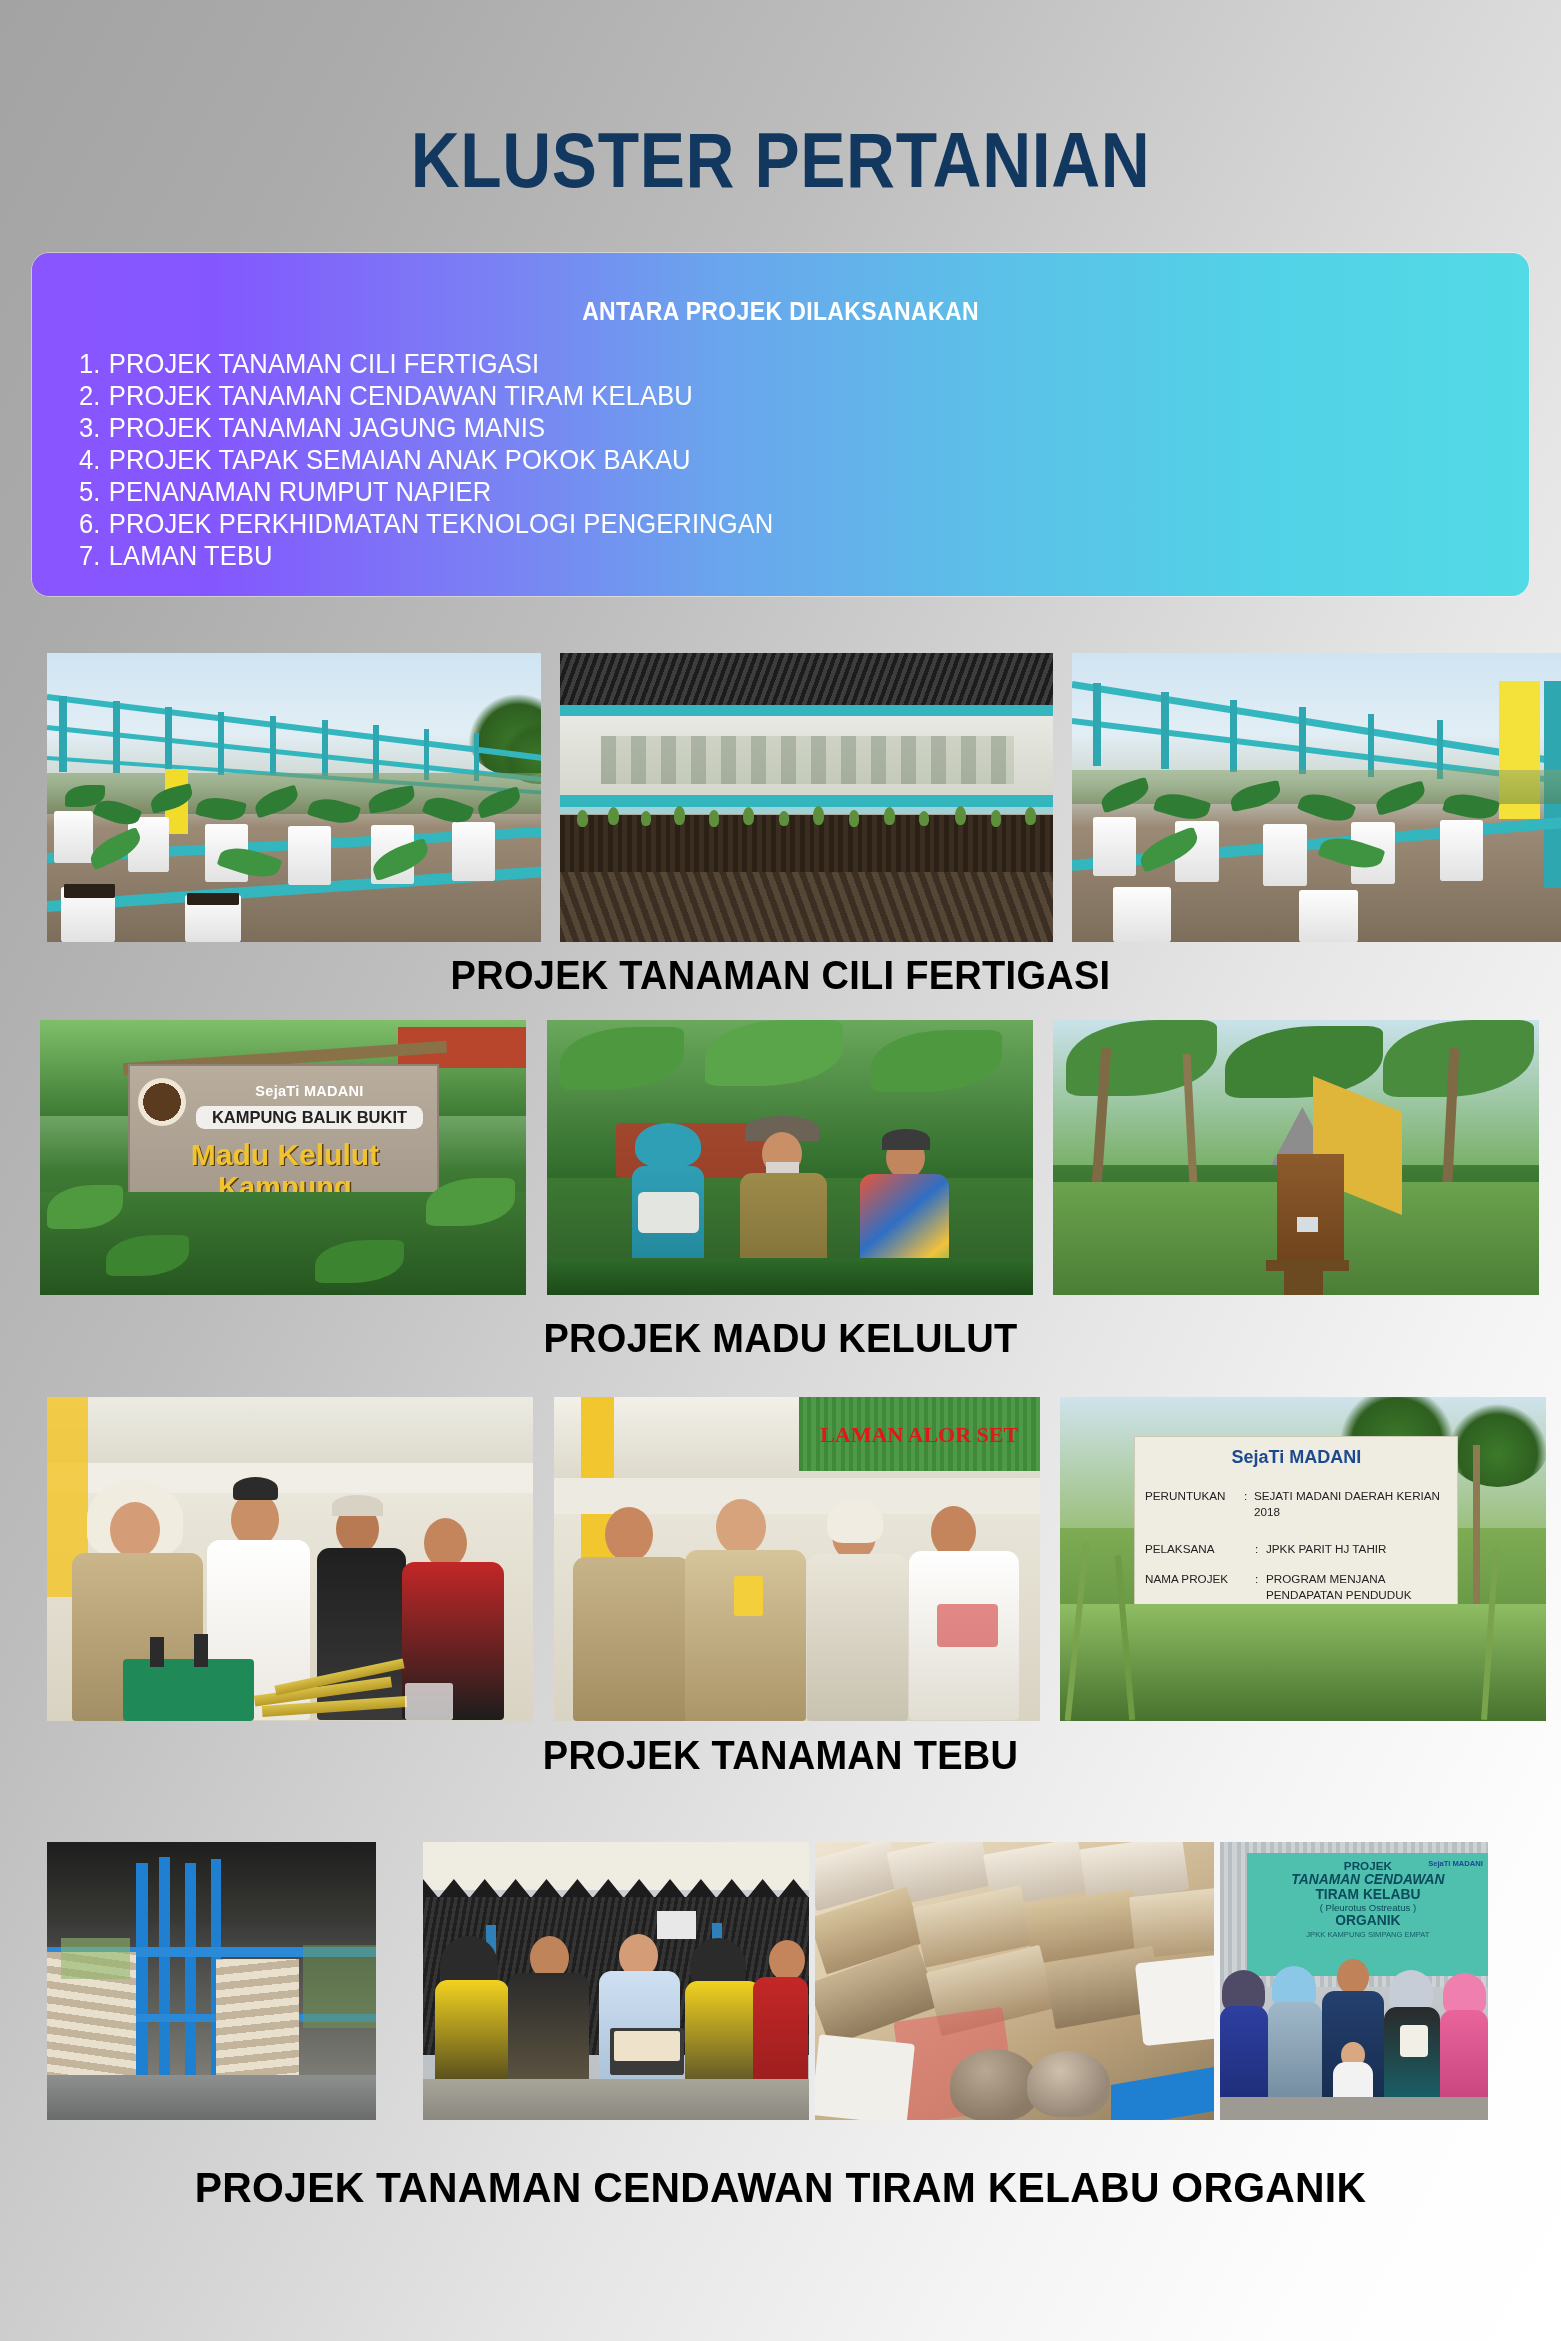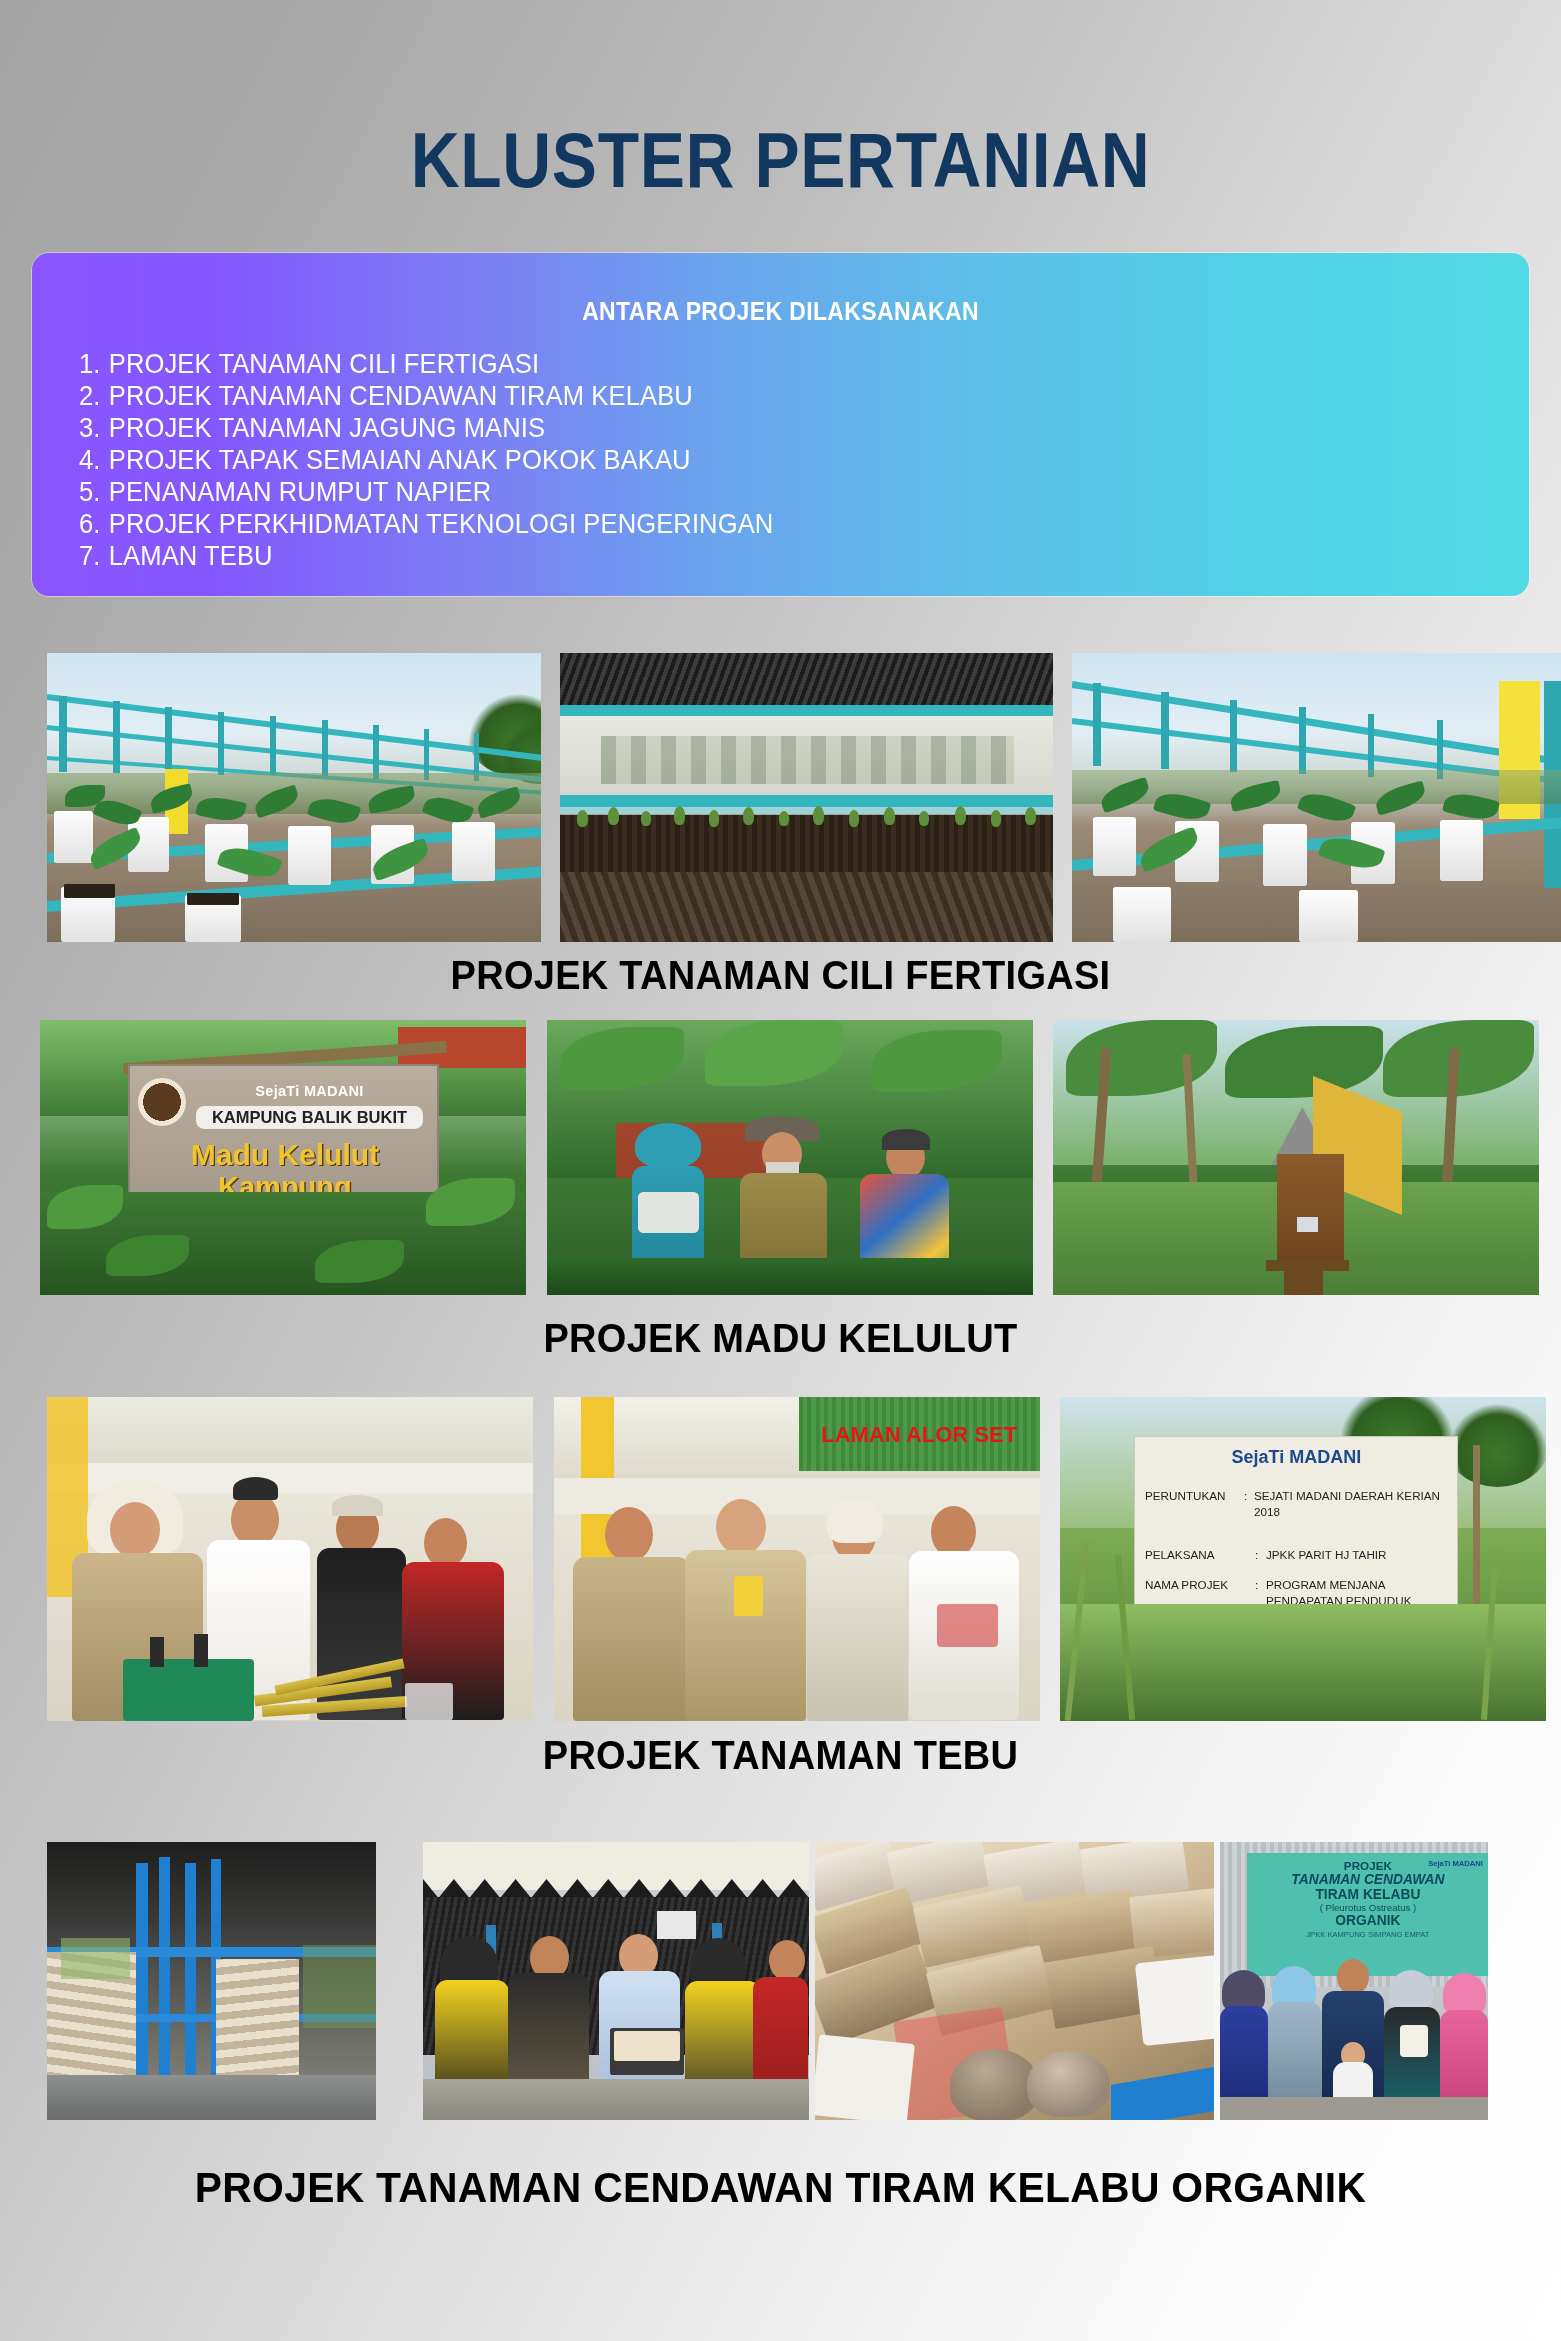--- a/index.html
+++ b/index.html
@@ -301,21 +301,21 @@
     <div class="obj" style="left:103px;top:240px;width:13.8px;height:30px;background:#2b2b2b;"></div>
     <div class="obj" style="left:147px;top:237px;width:13.8px;height:33px;background:#2b2b2b;"></div>
     <div class="obj cane" style="left:207px;top:289px;width:138px;height:11px;transform:rotate(-8deg);"></div>
     <div class="obj cane" style="left:215px;top:304px;width:145px;height:11px;transform:rotate(-4deg);"></div>
     <div class="obj cane" style="left:227px;top:275px;width:131px;height:9.6px;transform:rotate(-12deg);"></div>
     <div class="obj" style="left:358px;top:286px;width:48px;height:37px;background:rgba(255,255,255,.7);border-radius:2.8px;"></div>
   </div>
 
   <div class="ph tent" style="width:486px;height:324px;">
     <div class="obj" style="left:0;top:0;width:486px;height:83px;background:linear-gradient(#f2f0e8,#ddd9cb);"></div>
-    <div class="obj banner" style="left:245px;top:0;width:241px;height:74px;display:flex;flex-direction:column;align-items:center;justify-content:center;font-size:22px;line-height:25px;font-family:Liberation Sans, sans-serif;background:repeating-linear-gradient(90deg,#3f8a3a 0 4.1px,#4f9a48 4.1px 8.3px);">LAMAN ALOR SET</div>
+    <div class="obj banner" style="left:245px;top:0;width:241px;height:74px;display:flex;flex-direction:column;align-items:center;justify-content:center;font-size:22px;line-height:25px;font-family:Liberation Serif, serif;background:repeating-linear-gradient(90deg,#3f8a3a 0 4.1px,#4f9a48 4.1px 8.3px);">LAMAN ALOR SET</div>
     <div class="obj" style="left:27.5px;top:0;width:33px;height:227px;background:#f2c62e;"></div>
     <div class="obj" style="left:0;top:81px;width:486px;height:36px;background:#edeae1;"></div>
     <div class="obj head" style="left:51px;top:110px;width:48px;height:55px;background:#c8875e;"></div>
     <div class="obj person" style="left:19px;top:160px;width:117px;height:164px;background:linear-gradient(#c8b489,#a28d61);"></div>
     <div class="obj head" style="left:162px;top:102px;width:50px;height:56px;background:#d6a37c;"></div>
     <div class="obj person" style="left:131px;top:153px;width:121px;height:171px;background:linear-gradient(#d6c49b,#ab9669);"></div>
     <div class="obj" style="left:180px;top:179px;width:29px;height:40px;background:#f3cf3c;border-radius:2.8px;"></div>
     <div class="obj head" style="left:278px;top:113px;width:44px;height:51px;background:#cb9068;"></div>
     <div class="obj" style="left:273px;top:102px;width:56px;height:44px;background:#f0ece2;border-radius:50% 50% 30% 30%;"></div>
     <div class="obj person" style="left:253px;top:157px;width:101px;height:167px;background:linear-gradient(#e9e5d8,#c8c2b0);"></div>
@@ -331,21 +331,21 @@
     <div class="obj" style="left:324px;top:41px;width:6.9px;height:179px;background:#8d7a52;"></div>
     <div class="obj" style="left:413px;top:48px;width:6.9px;height:172px;background:#8d7a52;"></div>
     <div class="obj board" style="left:74px;top:39px;width:324px;height:227px;padding:9.6px;">
       <div style="text-align:center;font-size:18px;font-weight:bold;color:#1d4a8f;font-family:'Liberation Sans Narrow','Liberation Sans',sans-serif;">SejaTi MADANI</div>
       <div style="margin-top:20.7px;font-size:11.7px;color:#222;font-family:'Liberation Sans Narrow','Liberation Sans',sans-serif;line-height:16px;">
         <div style="display:flex;">
             <span style="width:110px;">PERUNTUKAN</span>
             <span style="width:11px;">:</span>
             <span>SEJATI MADANI DAERAH KERIAN 2018</span>
           </div>
-        <div style="display:flex;margin-top:27px;">
+        <div style="display:flex;margin-top:21px;">
             <span style="width:110px;">PELAKSANA</span>
             <span style="width:11px;">:</span>
             <span>JPKK PARIT HJ TAHIR</span>
           </div>
         <div style="display:flex;margin-top:13.8px;">
             <span style="width:110px;">NAMA PROJEK</span>
             <span style="width:11px;">:</span>
             <span style="width:172px;">PROGRAM MENJANA PENDAPATAN PENDUDUK KAMPUNG MELALUI TANAMAN TEBU</span>
           </div>
       </div>

